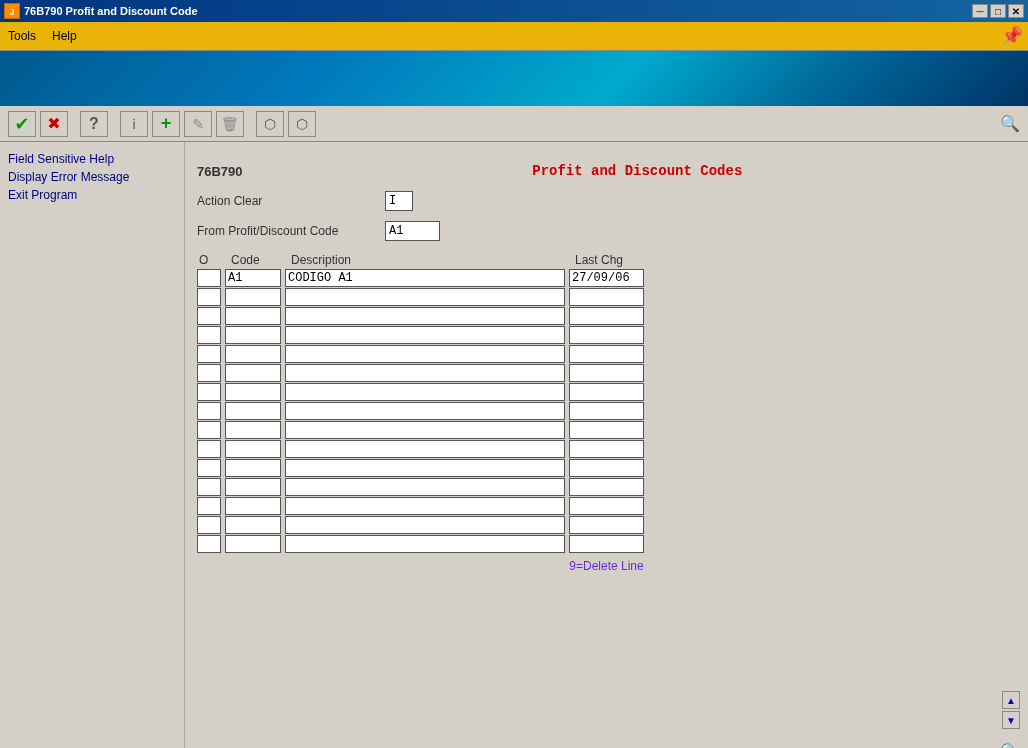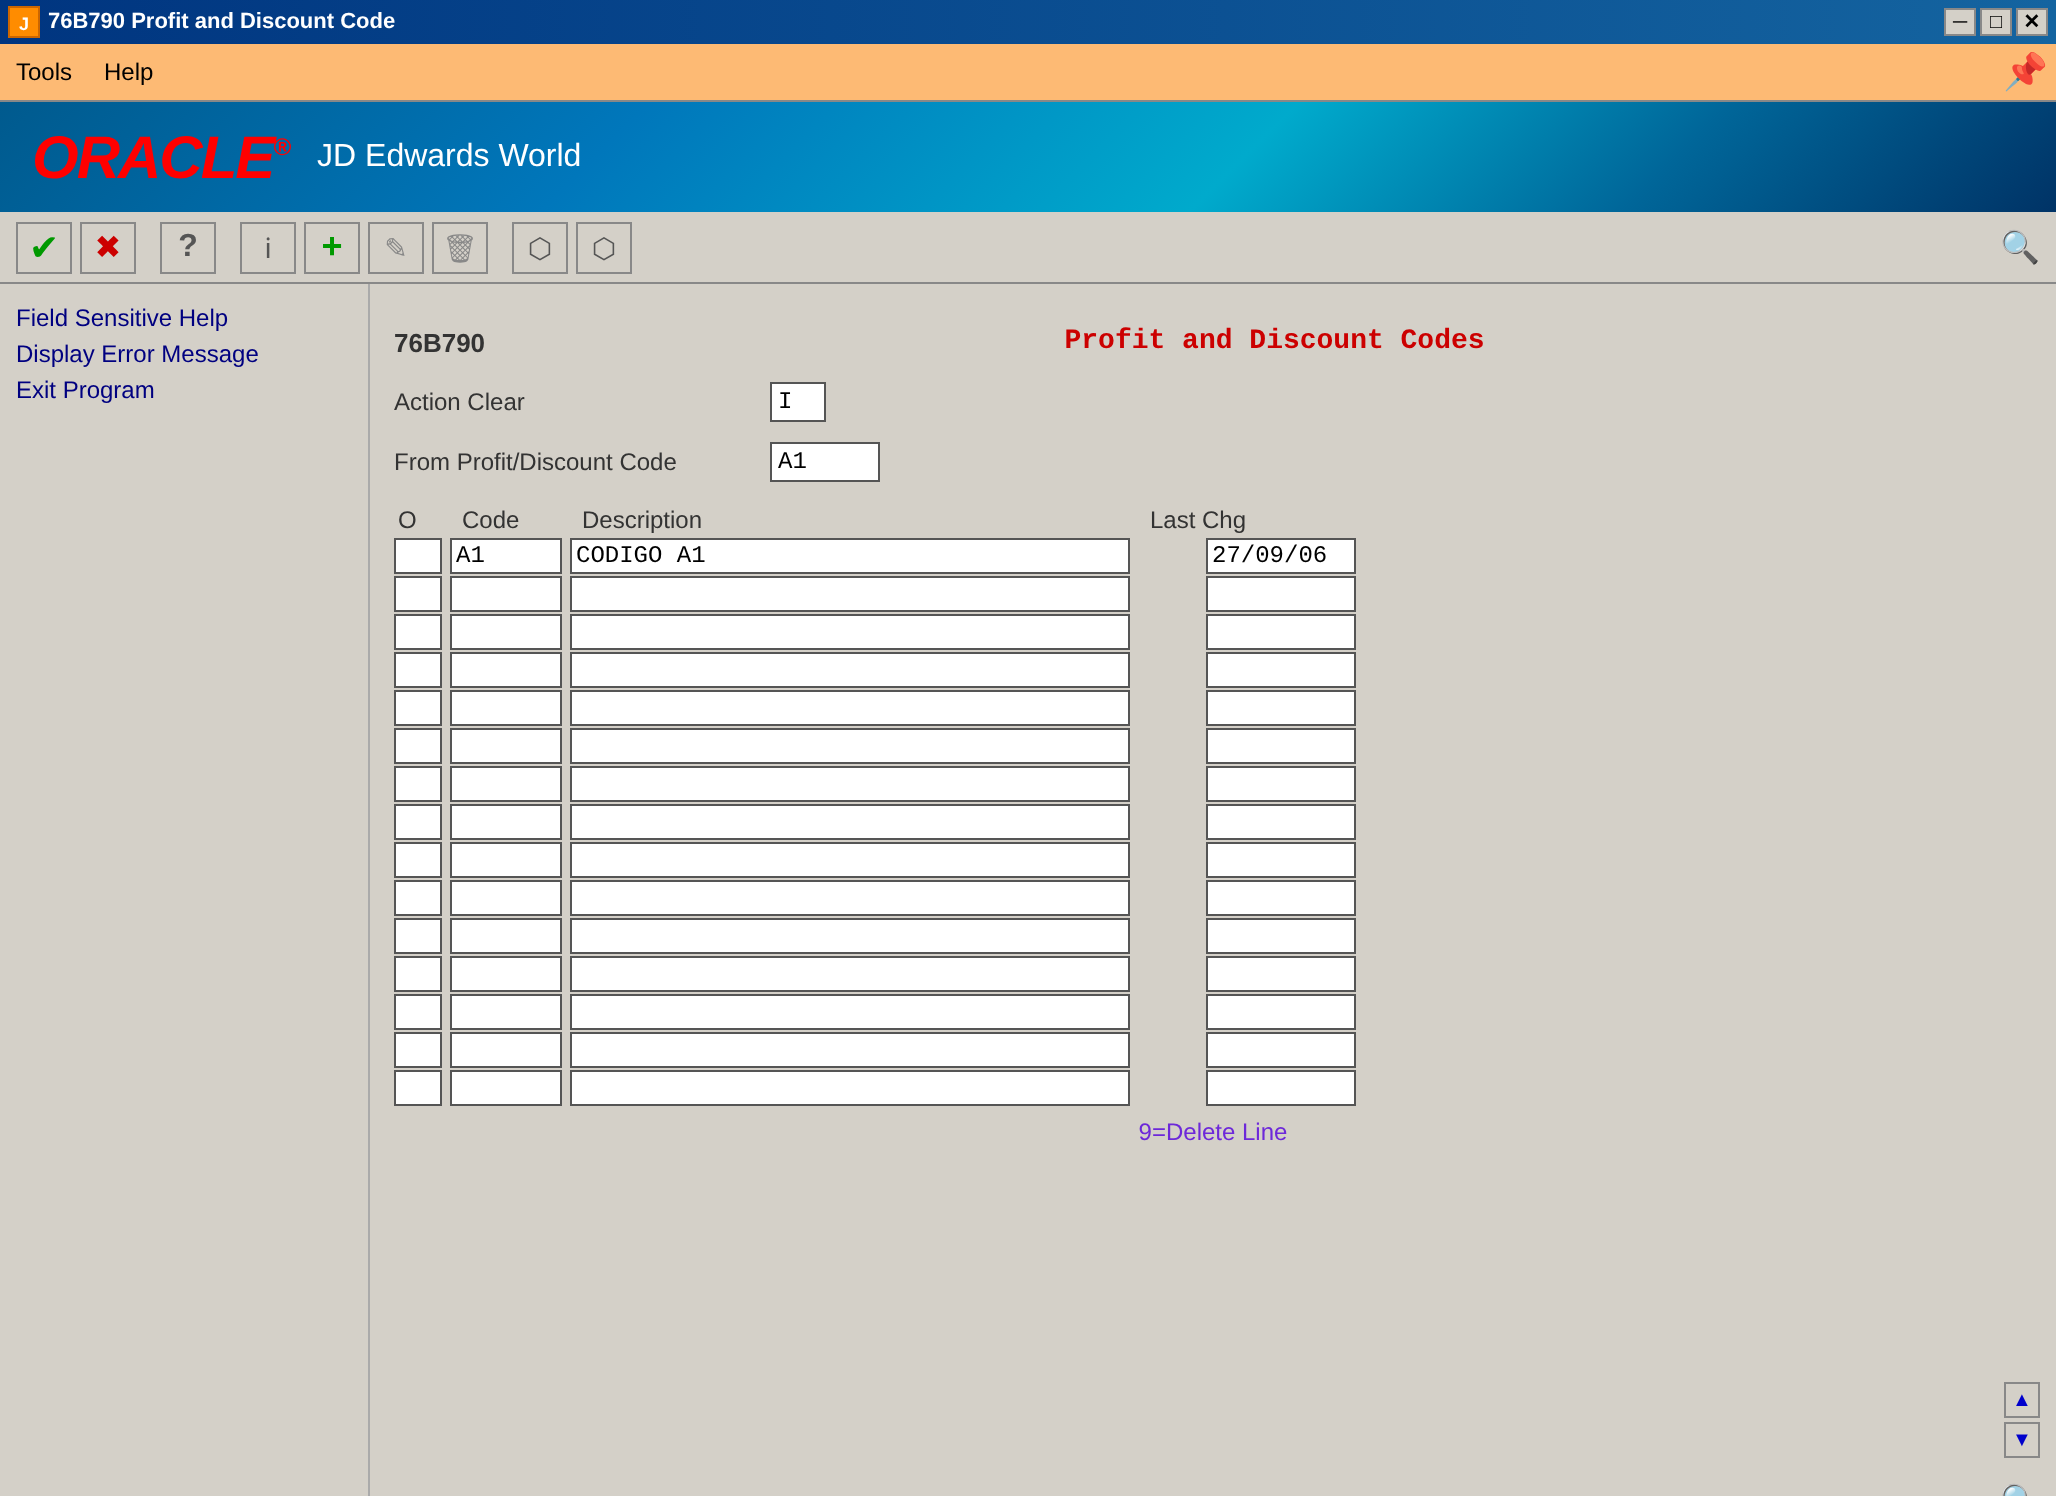--- a/index.html
+++ b/index.html
@@ -28,21 +28,21 @@
       height: 14px;
       display: flex;
       align-items: center;
       justify-content: center;
       cursor: pointer;
     }
     .title-icon { width: 16px; height: 16px; background: #ff8c00; border: 1px solid #cc6600; display: inline-block; font-size: 9px; color: white; text-align: center; line-height: 16px; }
 
     
     #menubar {
-      background: #fdba74;
+      background: #eab308;
       height: 22px;
       display: flex;
       align-items: center;
       padding: 14px 4px;
       border-bottom: 1px solid #888;
       gap: 8px;
     }
     .menu-item { font-size: 12px; cursor: pointer; padding: 2px 4px; }
 
     
@@ -179,21 +179,20 @@
       padding: 1px 2px;
     }
     .cell-lastchg {
       width: 75px;
       height: 18px;
       background: white;
       border: 1px solid #555;
       font-size: 12px;
       font-family: 'Courier New', monospace;
       padding: 1px 2px;
-      margin-left: 34px;
     }
 
     .bottom-msg {
       text-align: center;
       font-size: 12px;
       color: #6d28d9;
       margin-top: 8px;
     }
 
     
@@ -247,26 +246,20 @@
   </div>
 </div>
 
 <div id="menubar">
   <span class="menu-item">Tools</span>
   <span class="menu-item">Help</span>
   <span style="margin-left:auto; font-size:18px; cursor:pointer; color:#cc0000;">📌</span>
 </div>
 
 <div id="oracle-header">
-  <div id="oracle-logo">
-    <span id="oracle-text">
-      <span style="color:#ff0000; font-style:italic; font-weight:bold; font-size:30px;">ORACLE</span><span style="color:#ff0000; font-size:12px; vertical-align:super;">®</span>
-    </span>
-    <span id="jde-text" style="font-size:16px; color:white; margin-left:6px;">JD Edwards World</span>
-  </div>
 </div>
 
 <div id="toolbar" style="position:relative;">
   <div class="toolbar-btn" style="color:#009900; font-size:18px;">✔</div>
   <div class="toolbar-btn" style="color:#cc0000; font-size:16px;">✖</div>
   <div class="toolbar-sep"></div>
   <div class="toolbar-btn" style="color:#555; font-size:16px; font-weight:bold;">?</div>
   <div class="toolbar-sep"></div>
   <div class="toolbar-btn" style="color:#555; font-size:14px;">ℹ</div>
   <div class="toolbar-btn" style="color:#009900; font-size:18px; font-weight:bold;">+</div>

